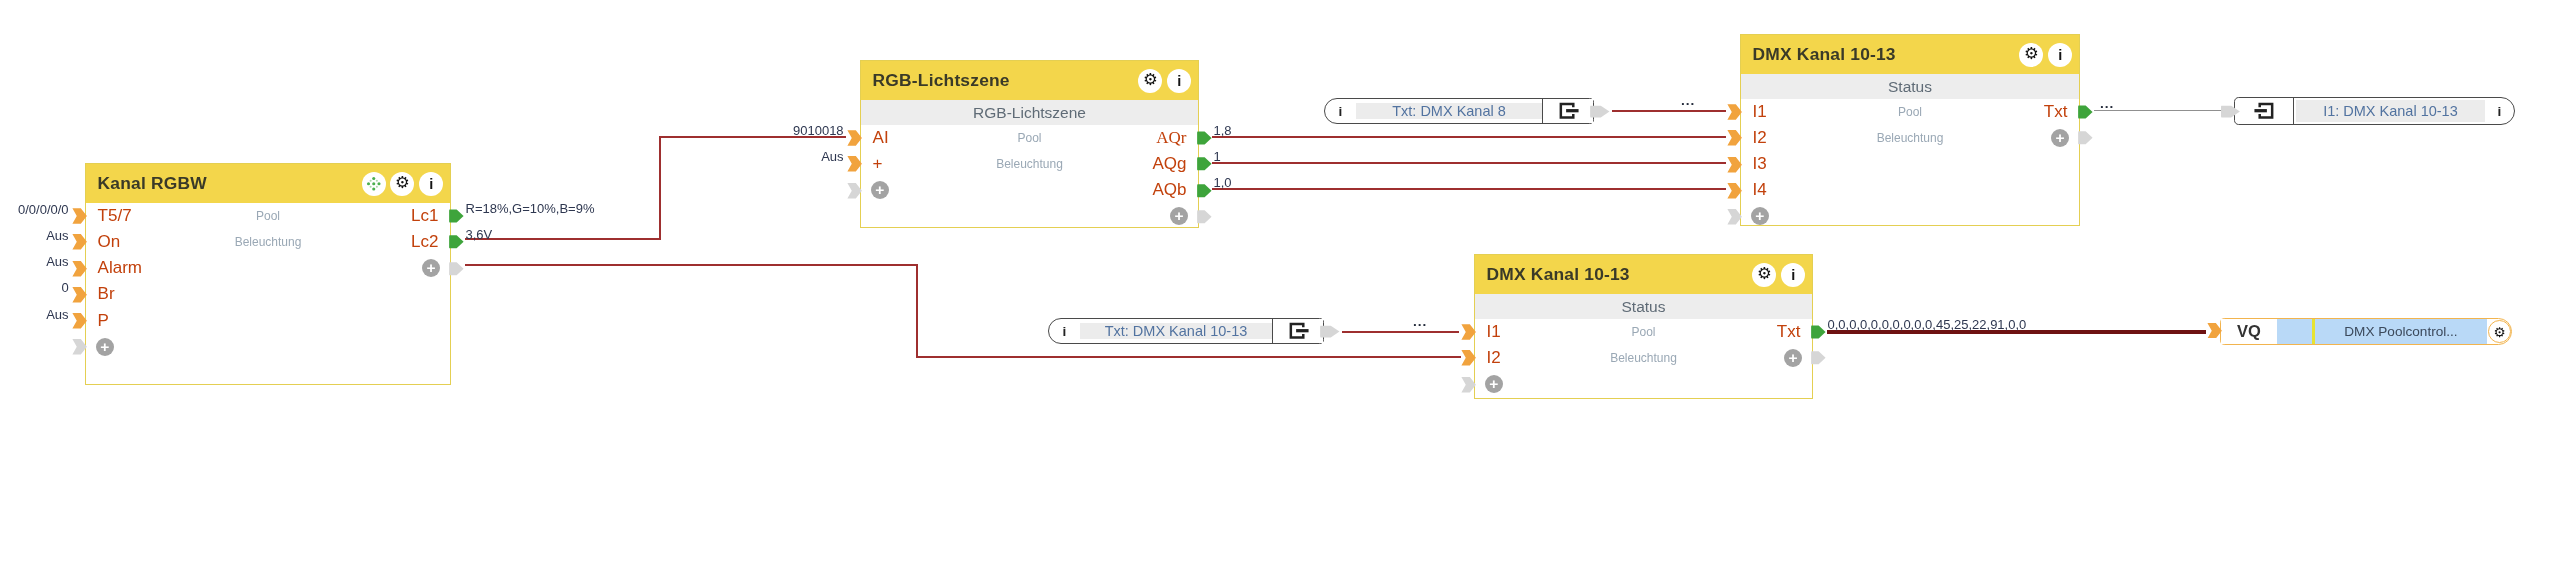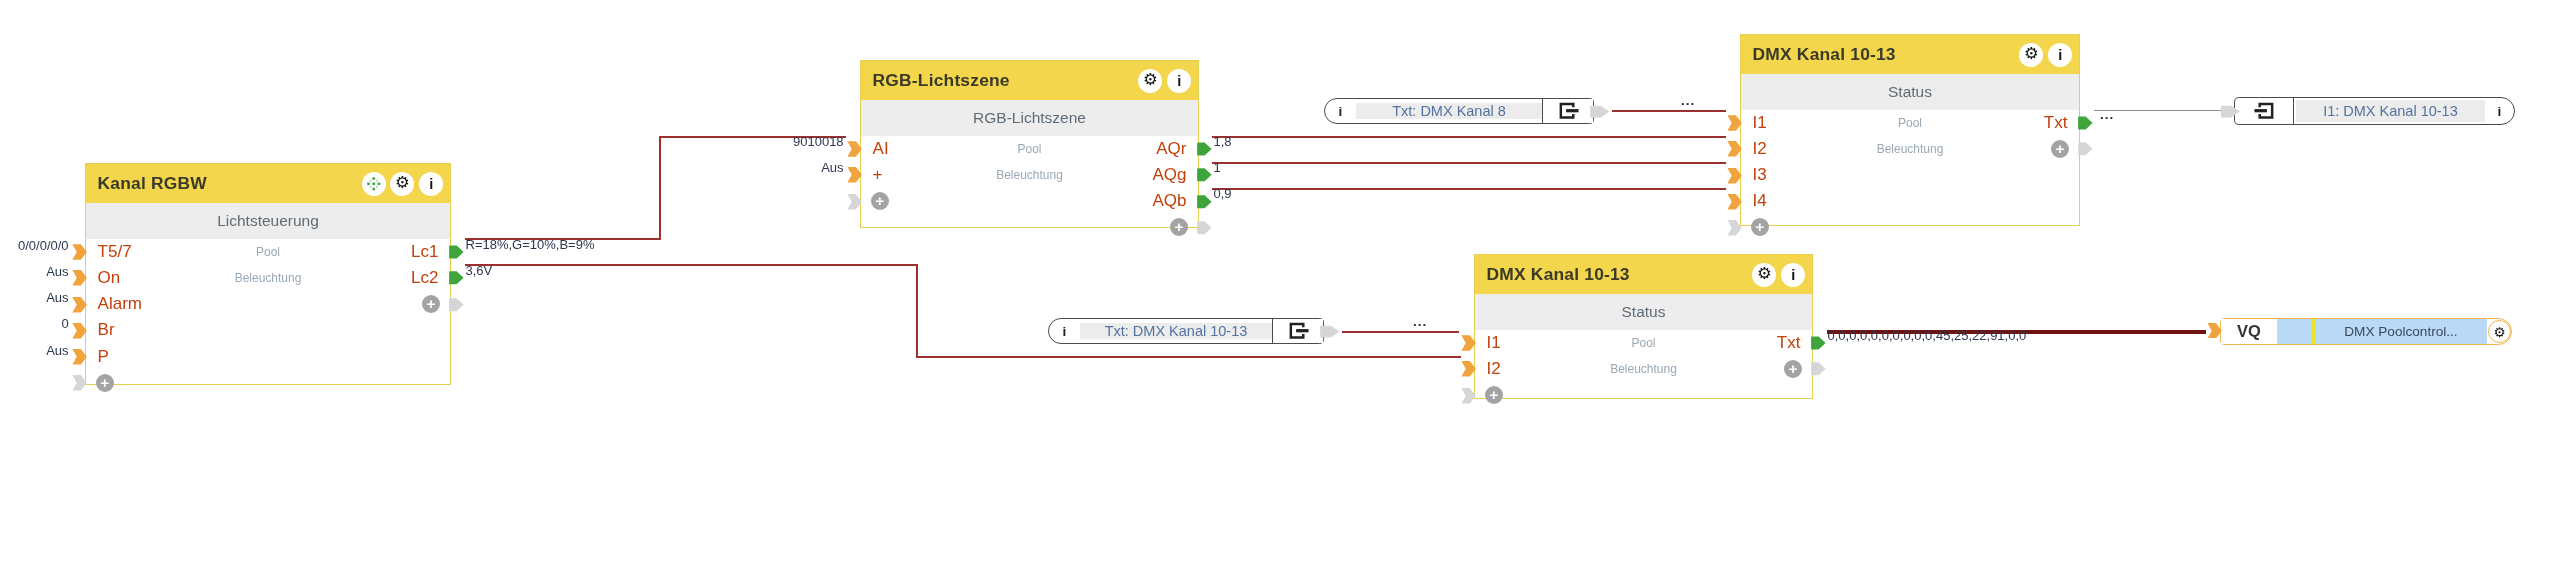--- a/index.html
+++ b/index.html
@@ -7,21 +7,21 @@
           font-family:"Liberation Sans",sans-serif;overflow:hidden;}
 
   
   .fblock{position:absolute;background:#fff;border:1px solid #e4cf52;box-sizing:border-box;}
   .fb-head{height:39px;background:#f3d64b;display:flex;align-items:center;padding:0 6.8px 0 11.6px;box-sizing:border-box;}
   .fb-title{flex:1;font-size:17.4px;font-weight:bold;color:#3a3a28;letter-spacing:0.2px;}
   .fb-icons{display:flex;gap:4.8px;align-items:center;}
   .fb-icon{width:24px;height:24px;border-radius:50%;background:#fff;display:flex;align-items:center;justify-content:center;color:#141414;}
   .fb-icon.gear{font-family:"DejaVu Sans",sans-serif;font-size:16.5px;line-height:1;}
   .fb-icon.info{font-size:14.5px;font-weight:bold;}
-  .fb-sub{height:36px;background:#ededed;display:flex;align-items:center;justify-content:center;font-size:15.5px;color:#5f6b76;}
+  .fb-sub{height:25px;background:#ededed;display:flex;align-items:center;justify-content:center;font-size:15.5px;color:#5f6b76;}
   .fb-body{position:relative;}
   .center-text{position:absolute;left:0;right:0;top:0;text-align:center;font-size:12px;color:#9aa8b5;line-height:26px;}
   .row-label{position:absolute;font-size:17px;color:#c2410c;line-height:26px;white-space:nowrap;}
   .in-label{left:11.6px;}
   .out-label{right:11.6px;}
   .pin{position:absolute;width:14.5px;height:15.5px;}
   .pin.in{left:-13.6px;background:#f1a33e;clip-path:polygon(0 0,58% 0,100% 50%,58% 100%,0 100%,30% 50%);}
   .pin.in.gray{background:#d6d6d6;}
   .pin.out{right:-13.6px;background:#3ea43b;clip-path:polygon(0 8%,52% 8%,100% 50%,52% 92%,0 92%);border-radius:2.9px;}
   .pin.out.gray{background:#d6d6d6;}
@@ -105,21 +105,20 @@
                 <circle cx="11.2" cy="4.8" r="1.05"></circle>
                 <circle cx="4.8" cy="11.2" r="1.05"></circle>
                 <circle cx="11.2" cy="11.2" r="1.05"></circle>
               </g>
             </svg>
         </span>
         <span class="fb-icon gear">⚙</span>
         <span class="fb-icon info">i</span>
       </span>
     </div>
-    <div class="fb-sub">Lichtsteuerung</div>
     <div class="fb-body" style="height:158px;">
       <div class="center-text">
         <div>Pool</div>
         <div>Beleuchtung</div>
       </div>
       <span class="row-label in-label" style="top:0;">T5/7</span>
       <span class="row-label in-label" style="top:26px;">On</span>
       <span class="row-label in-label" style="top:52px;">Alarm</span>
       <span class="row-label in-label" style="top:78px;">Br</span>
       <span class="row-label in-label" style="top:105px;">P</span>
@@ -155,37 +154,37 @@
       </span>
     </div>
     <div class="fb-sub">RGB-Lichtszene</div>
     <div class="fb-body" style="height:105px;">
       <div class="center-text">
         <div>Pool</div>
         <div>Beleuchtung</div>
       </div>
       <span class="row-label in-label" style="top:0;">AI</span>
       <span class="row-label in-label" style="top:26px;">+</span>
-      <span class="row-label out-label" style="top:0;">AQr</span>
+      <span class="row-label out-label" style="top:0;font-family:Liberation Serif, serif;">AQr</span>
       <span class="row-label out-label" style="top:26px;">AQg</span>
       <span class="row-label out-label" style="top:52px;">AQb</span>
       <span class="pin in" style="top:5.3px;"></span>
       <span class="pin in" style="top:31px;"></span>
       <span class="pin in gray" style="top:58px;"></span>
       <span class="pin out" style="top:5.3px;"></span>
       <span class="pin out" style="top:31px;"></span>
       <span class="pin out" style="top:58px;"></span>
       <span class="pin out gray" style="top:84px;"></span>
       <span class="plus" style="left:9.7px;top:56px;">+</span>
       <span class="plus" style="right:9.7px;top:82px;">+</span>
       <span class="val in-val" style="top:-2.9px;">9010018</span>
       <span class="val in-val" style="top:23px;">Aus</span>
       <span class="val out-val" style="top:-2.9px;">1,8</span>
       <span class="val out-val" style="top:23px;">1</span>
-      <span class="val out-val" style="top:49px;">0,9</span>
+      <span class="val out-val" style="top:49px;">1,0</span>
     </div>
   </div>
 
   <div class="fblock" style="left:1740px;top:34px;width:340px;height:192px;">
     <div class="fb-head">
       <span class="fb-title">DMX Kanal 10-13</span>
       <span class="fb-icons">
         <span class="fb-icon gear">⚙</span>
         <span class="fb-icon info">i</span>
       </span>

